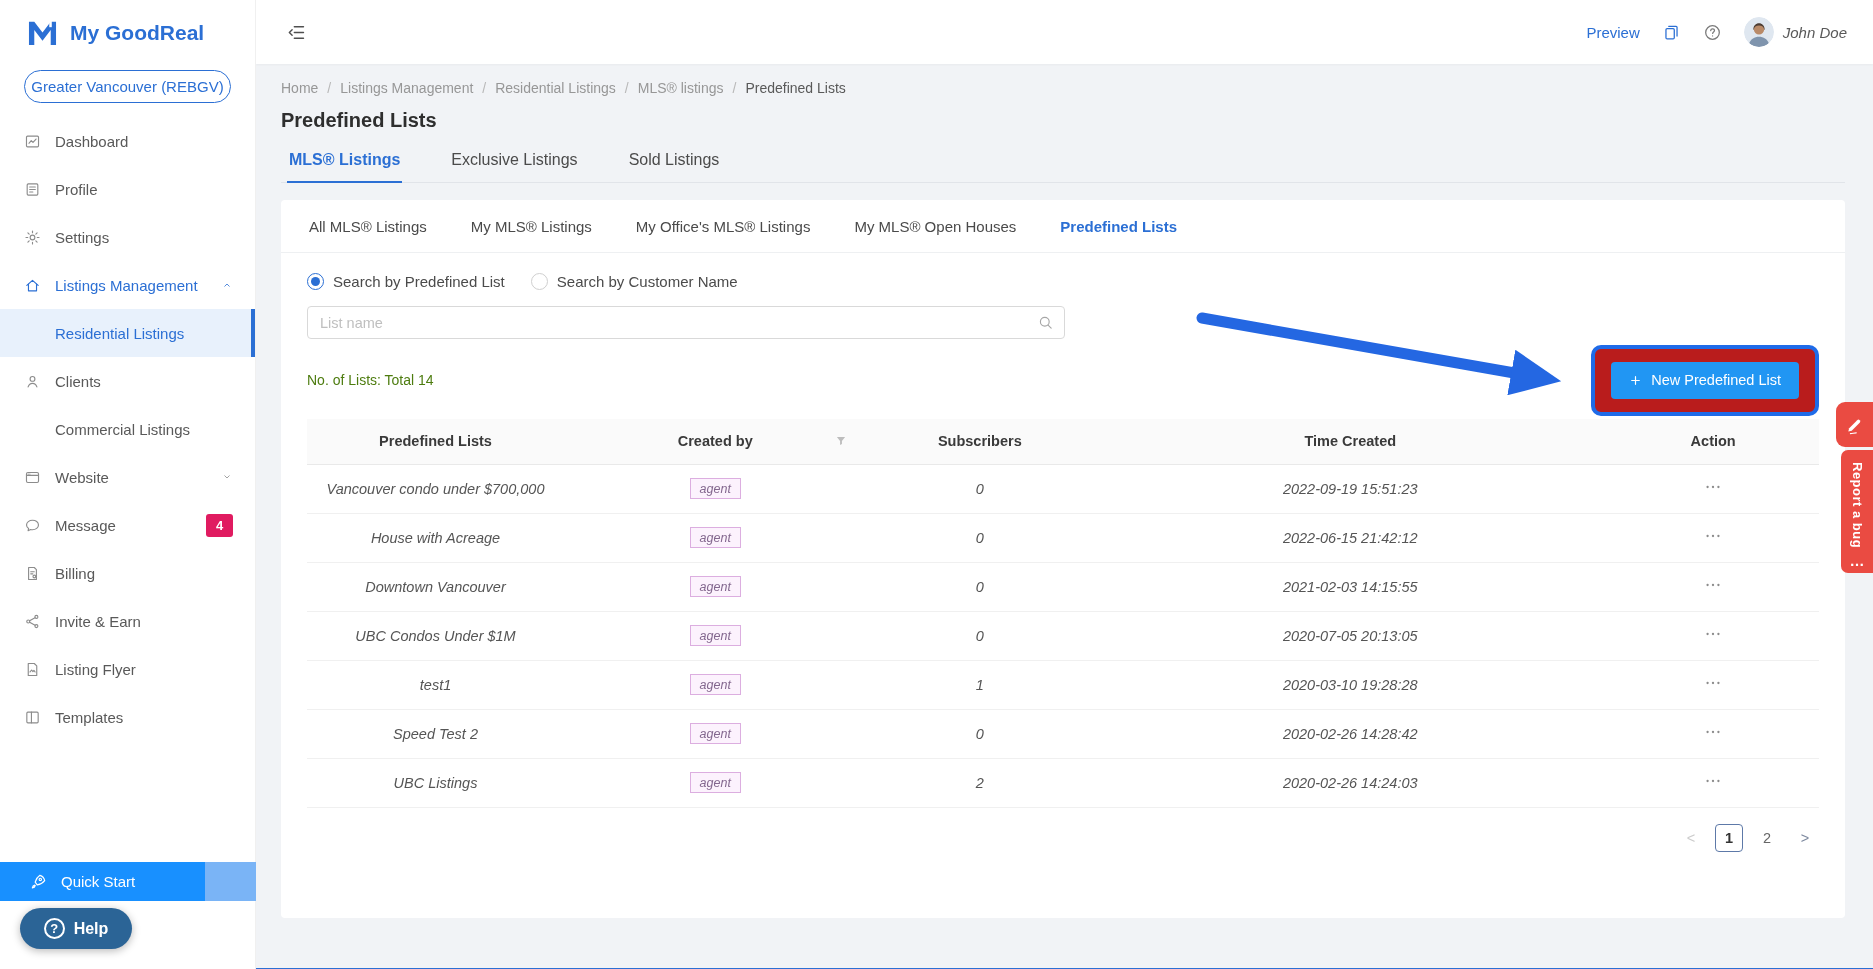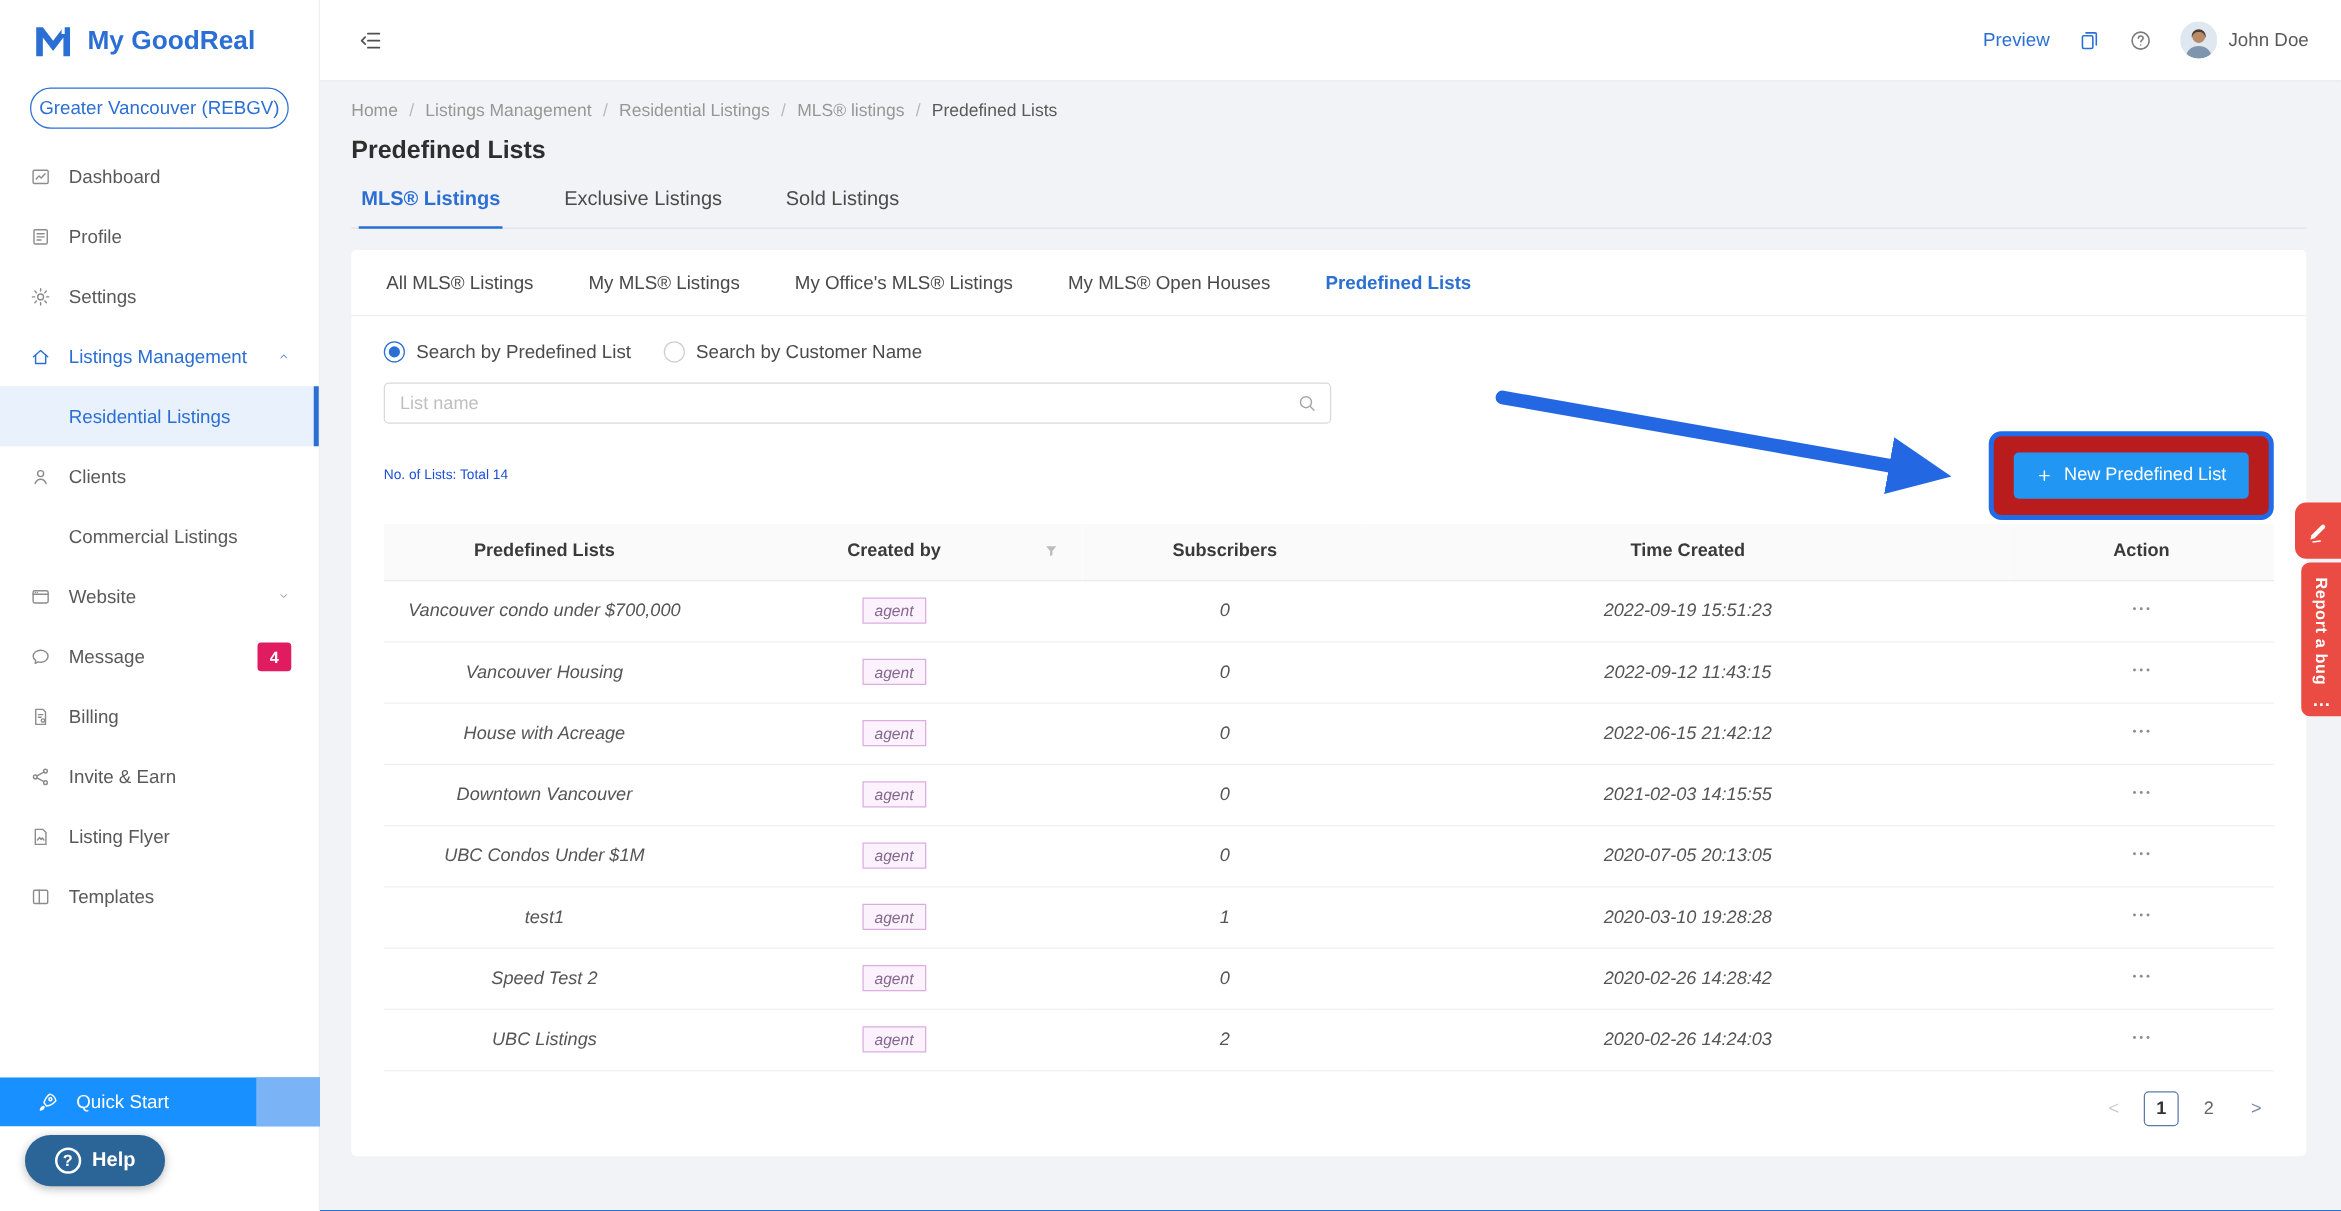--- a/index.html
+++ b/index.html
@@ -50,21 +50,21 @@
 
   
   .main { position:absolute; left:256px; right:0; top:0; bottom:0; }
   .topbar { height:64px; background:#fff; display:flex; align-items:center;
             justify-content:space-between; padding:0 26px 0 30px; box-shadow:0 1px 2px rgba(0,0,0,.04); }
   .fold-icon { width:21px; height:21px; color:#4f4f4f; cursor:pointer; }
   .topbar-right { display:flex; align-items:center; gap:22px; }
   .preview-link { color:var(--primary,#2b6fd4); font-size:15px; cursor:pointer; }
   .pages-icon { width:19px; height:19px; color:var(--primary,#2b6fd4); cursor:pointer; }
   .q-icon { width:19px; height:19px; color:#7a7a7a; cursor:pointer; }
-  .user { display:flex; align-items:center; gap:9px; color:#595959; font-size:15px; cursor:pointer; }
+  .user { display:flex; align-items:center; gap:9px; color:#595959; font-size:15px; cursor:pointer;font-style:italic; }
   .avatar { width:30px; height:30px; border-radius:50%; overflow:hidden; }
 
   
   .content { position:absolute; top:64px; left:0; right:0; bottom:0; padding:16px 28px 0 25px; }
   .breadcrumb { font-size:14px; color:#979797; display:flex; gap:9px; align-items:flex-end; }
   .bc-item { cursor:pointer; }
   .bc-item.current { color:#595959; cursor:default; }
   .bc-sep { color:#b9b9b9; }
   .page-title { margin-top:13px; font-size:20px; font-weight:700; color:#2e2e2e; }
   .main-tabs { display:flex; gap:47px; margin-top:15px; border-bottom:1px solid #e1e4e9; padding:0 6px; }
@@ -82,21 +82,21 @@
                position:relative; flex:none; }
   .radio.checked .radio-dot { border-color:var(--primary,#2b6fd4); }
   .radio.checked .radio-dot::after { content:''; position:absolute; inset:3px; border-radius:50%;
                background:var(--primary,#2b6fd4); }
   .search-row { margin-top:16px; position:relative; width:758px; }
   .search-input { width:100%; height:33px; border:1px solid #d9d9d9; border-radius:4px;
                   padding:0 36px 0 12px; font-size:14.5px; color:#333; font-family:inherit; outline:none; }
   .search-input::placeholder { color:#bfbfbf; }
   .search-icon { position:absolute; right:11px; top:8px; width:17px; height:17px; color:#a6a6a6; cursor:pointer; }
   .action-band { display:flex; justify-content:space-between; align-items:center; margin-top:4px; height:74px; }
-  .count-label { font-size:11px; color:#1d4ed8; }
+  .count-label { font-size:14px; color:#4d7c0f; }
   .btn-highlight { border:4px solid var(--annotation-blue,#1f6be8); border-radius:10px;
                    padding:13px 16px; background:#b91c1c; }
   .new-list-btn { height:37px; background:var(--button-blue,#2196f3); color:#fff; border:none;
                   border-radius:4px; font-size:14.5px; display:flex; align-items:center; gap:9px;
                   padding:0 18px; cursor:pointer; font-family:inherit; }
   .plus-icon { width:13px !important; height:13px !important; color:#fff; }
 
   
   .listing-table { width:100%; border-collapse:collapse; margin-top:2px; }
   .listing-table th { background:#fafafa; height:45px; font-size:14.5px; font-weight:700; color:#3a3a3a;
@@ -410,33 +410,20 @@
                   <td class="c-time">2022-09-19 15:51:23</td>
                   <td class="c-action"><span class="icon row-more">
                       <svg viewBox="0 0 24 24">
                         <circle cx="5.5" cy="12" r="1.4" fill="currentColor"></circle>
                         <circle cx="12" cy="12" r="1.4" fill="currentColor"></circle>
                         <circle cx="18.5" cy="12" r="1.4" fill="currentColor"></circle>
                       </svg>
                     </span></td>
                 </tr>
                 <tr>
-                  <td class="c-name">Vancouver Housing</td>
-                  <td><span class="tag">agent</span></td>
-                  <td class="c-sub">0</td>
-                  <td class="c-time">2022-09-12 11:43:15</td>
-                  <td class="c-action"><span class="icon row-more">
-                      <svg viewBox="0 0 24 24">
-                        <circle cx="5.5" cy="12" r="1.4" fill="currentColor"></circle>
-                        <circle cx="12" cy="12" r="1.4" fill="currentColor"></circle>
-                        <circle cx="18.5" cy="12" r="1.4" fill="currentColor"></circle>
-                      </svg>
-                    </span></td>
-                </tr>
-                <tr>
                   <td class="c-name">House with Acreage</td>
                   <td><span class="tag">agent</span></td>
                   <td class="c-sub">0</td>
                   <td class="c-time">2022-06-15 21:42:12</td>
                   <td class="c-action"><span class="icon row-more">
                       <svg viewBox="0 0 24 24">
                         <circle cx="5.5" cy="12" r="1.4" fill="currentColor"></circle>
                         <circle cx="12" cy="12" r="1.4" fill="currentColor"></circle>
                         <circle cx="18.5" cy="12" r="1.4" fill="currentColor"></circle>
                       </svg>

